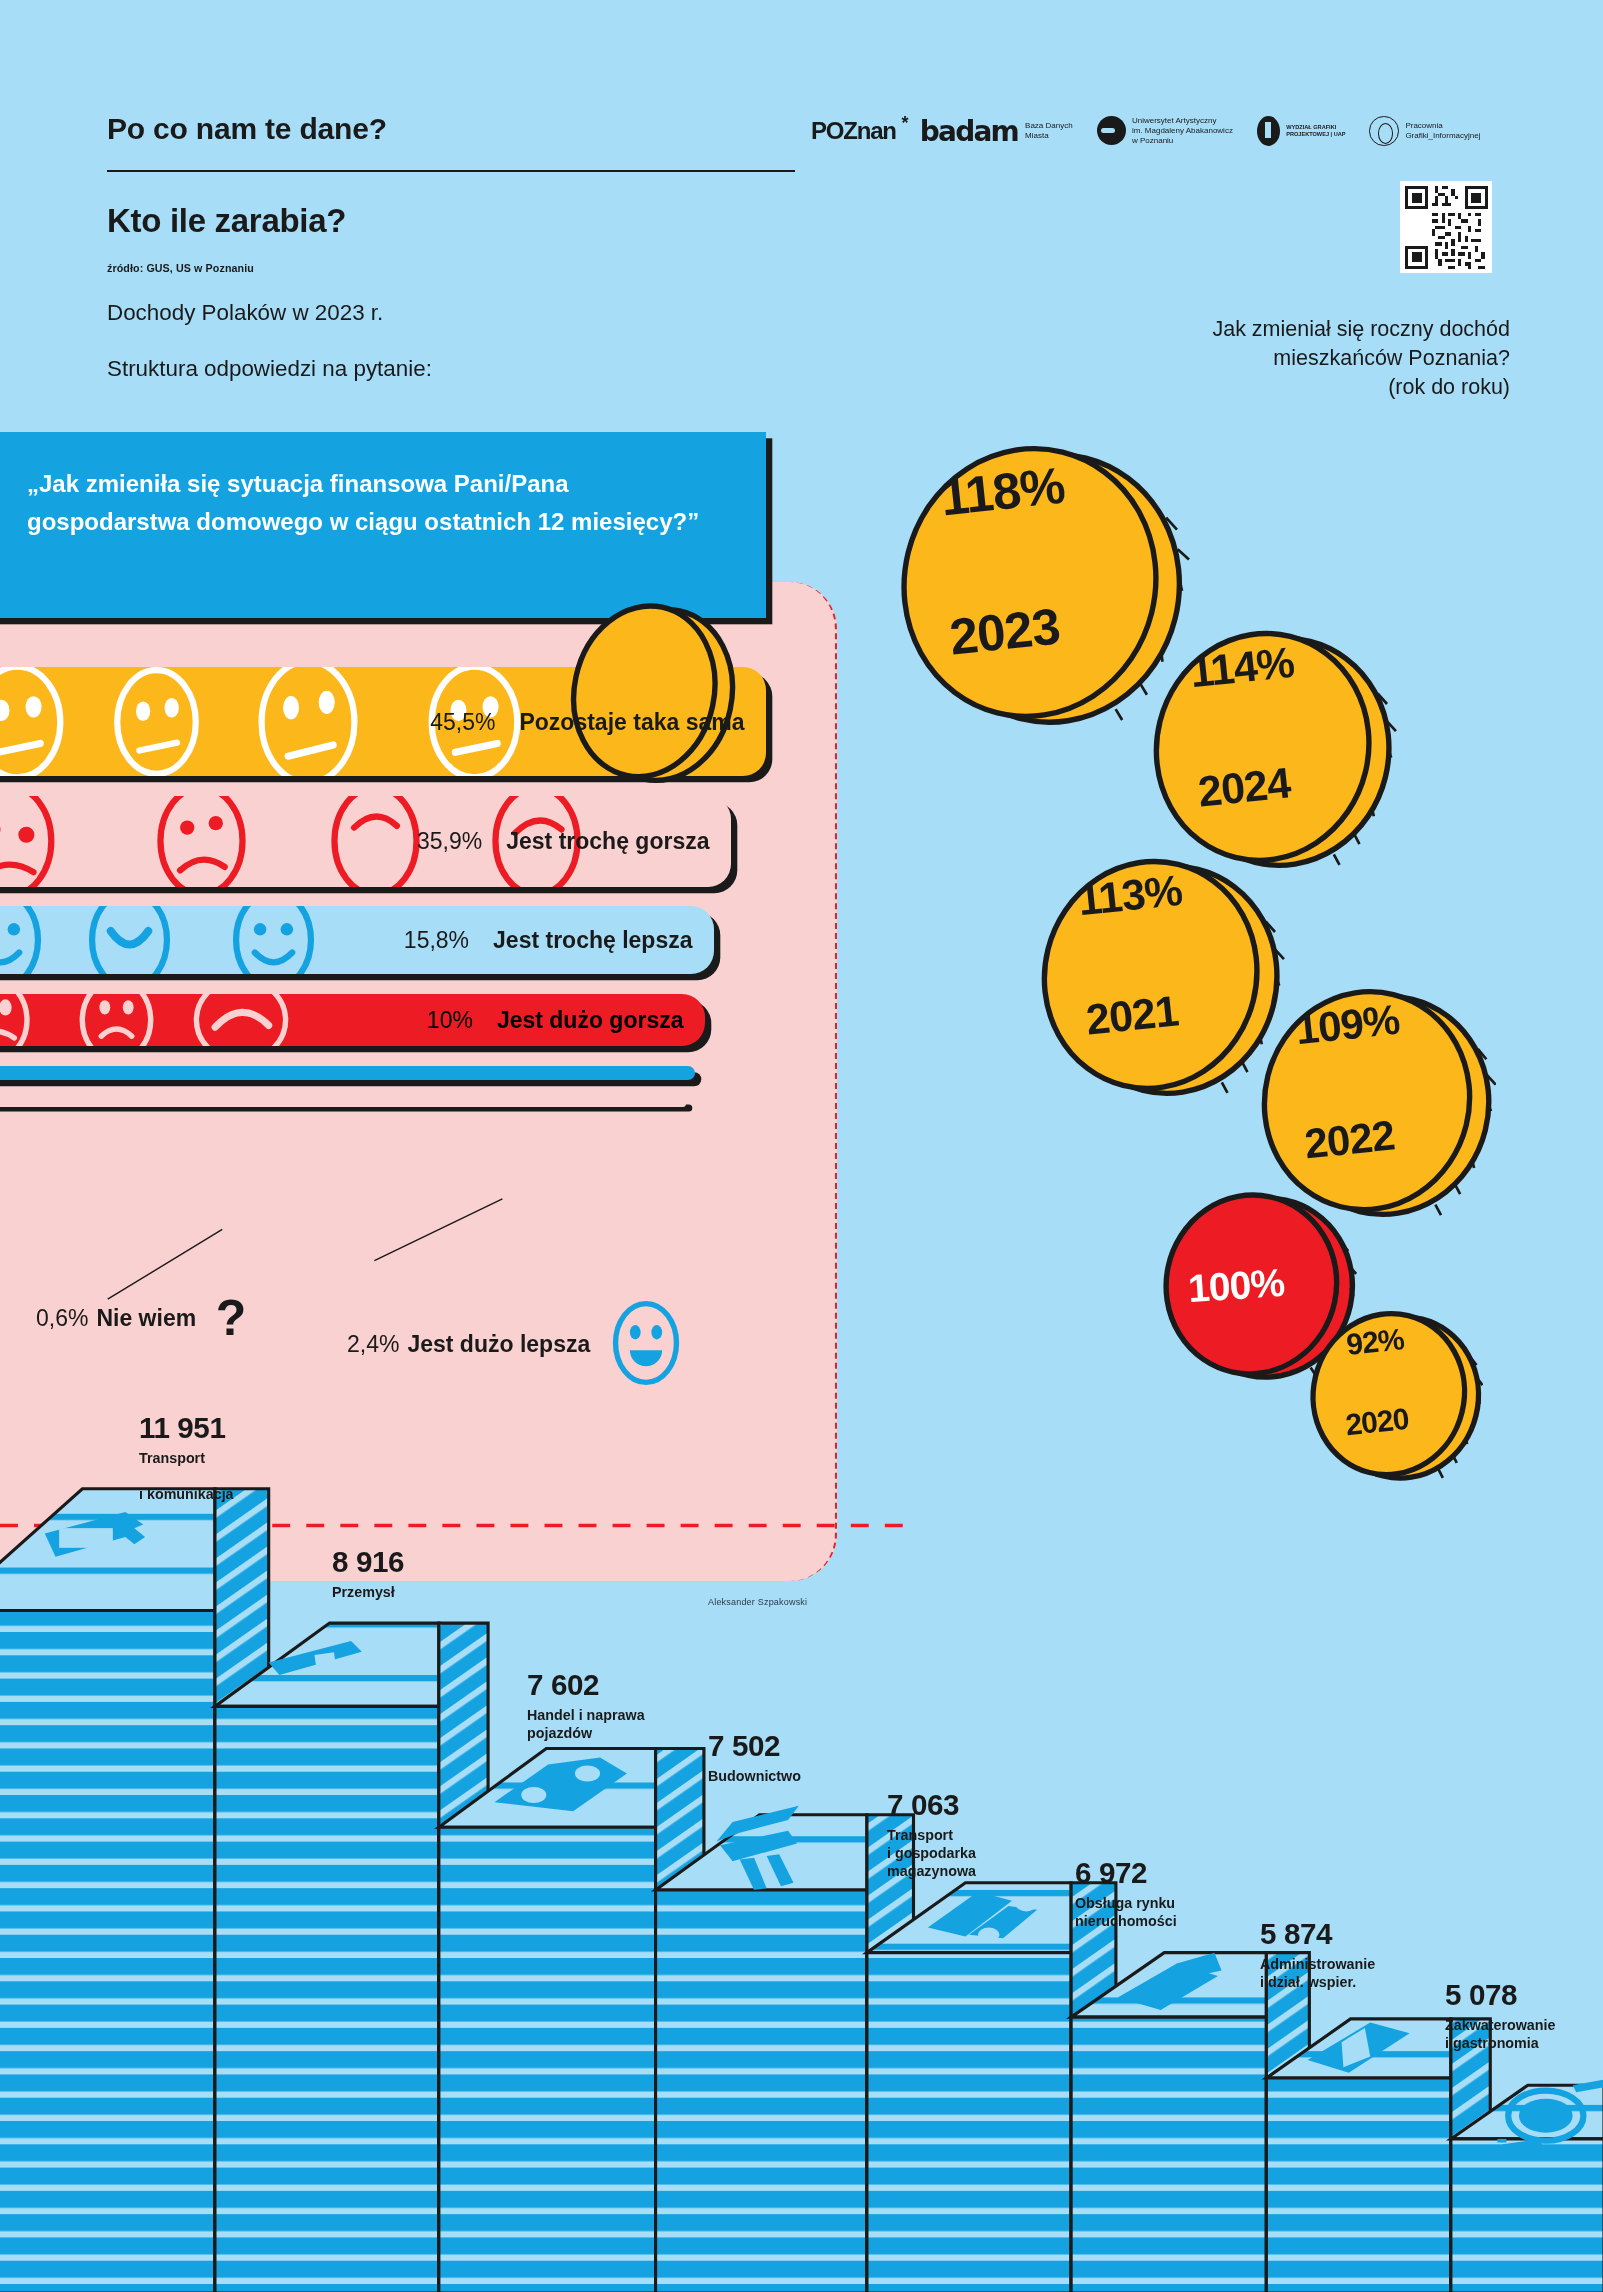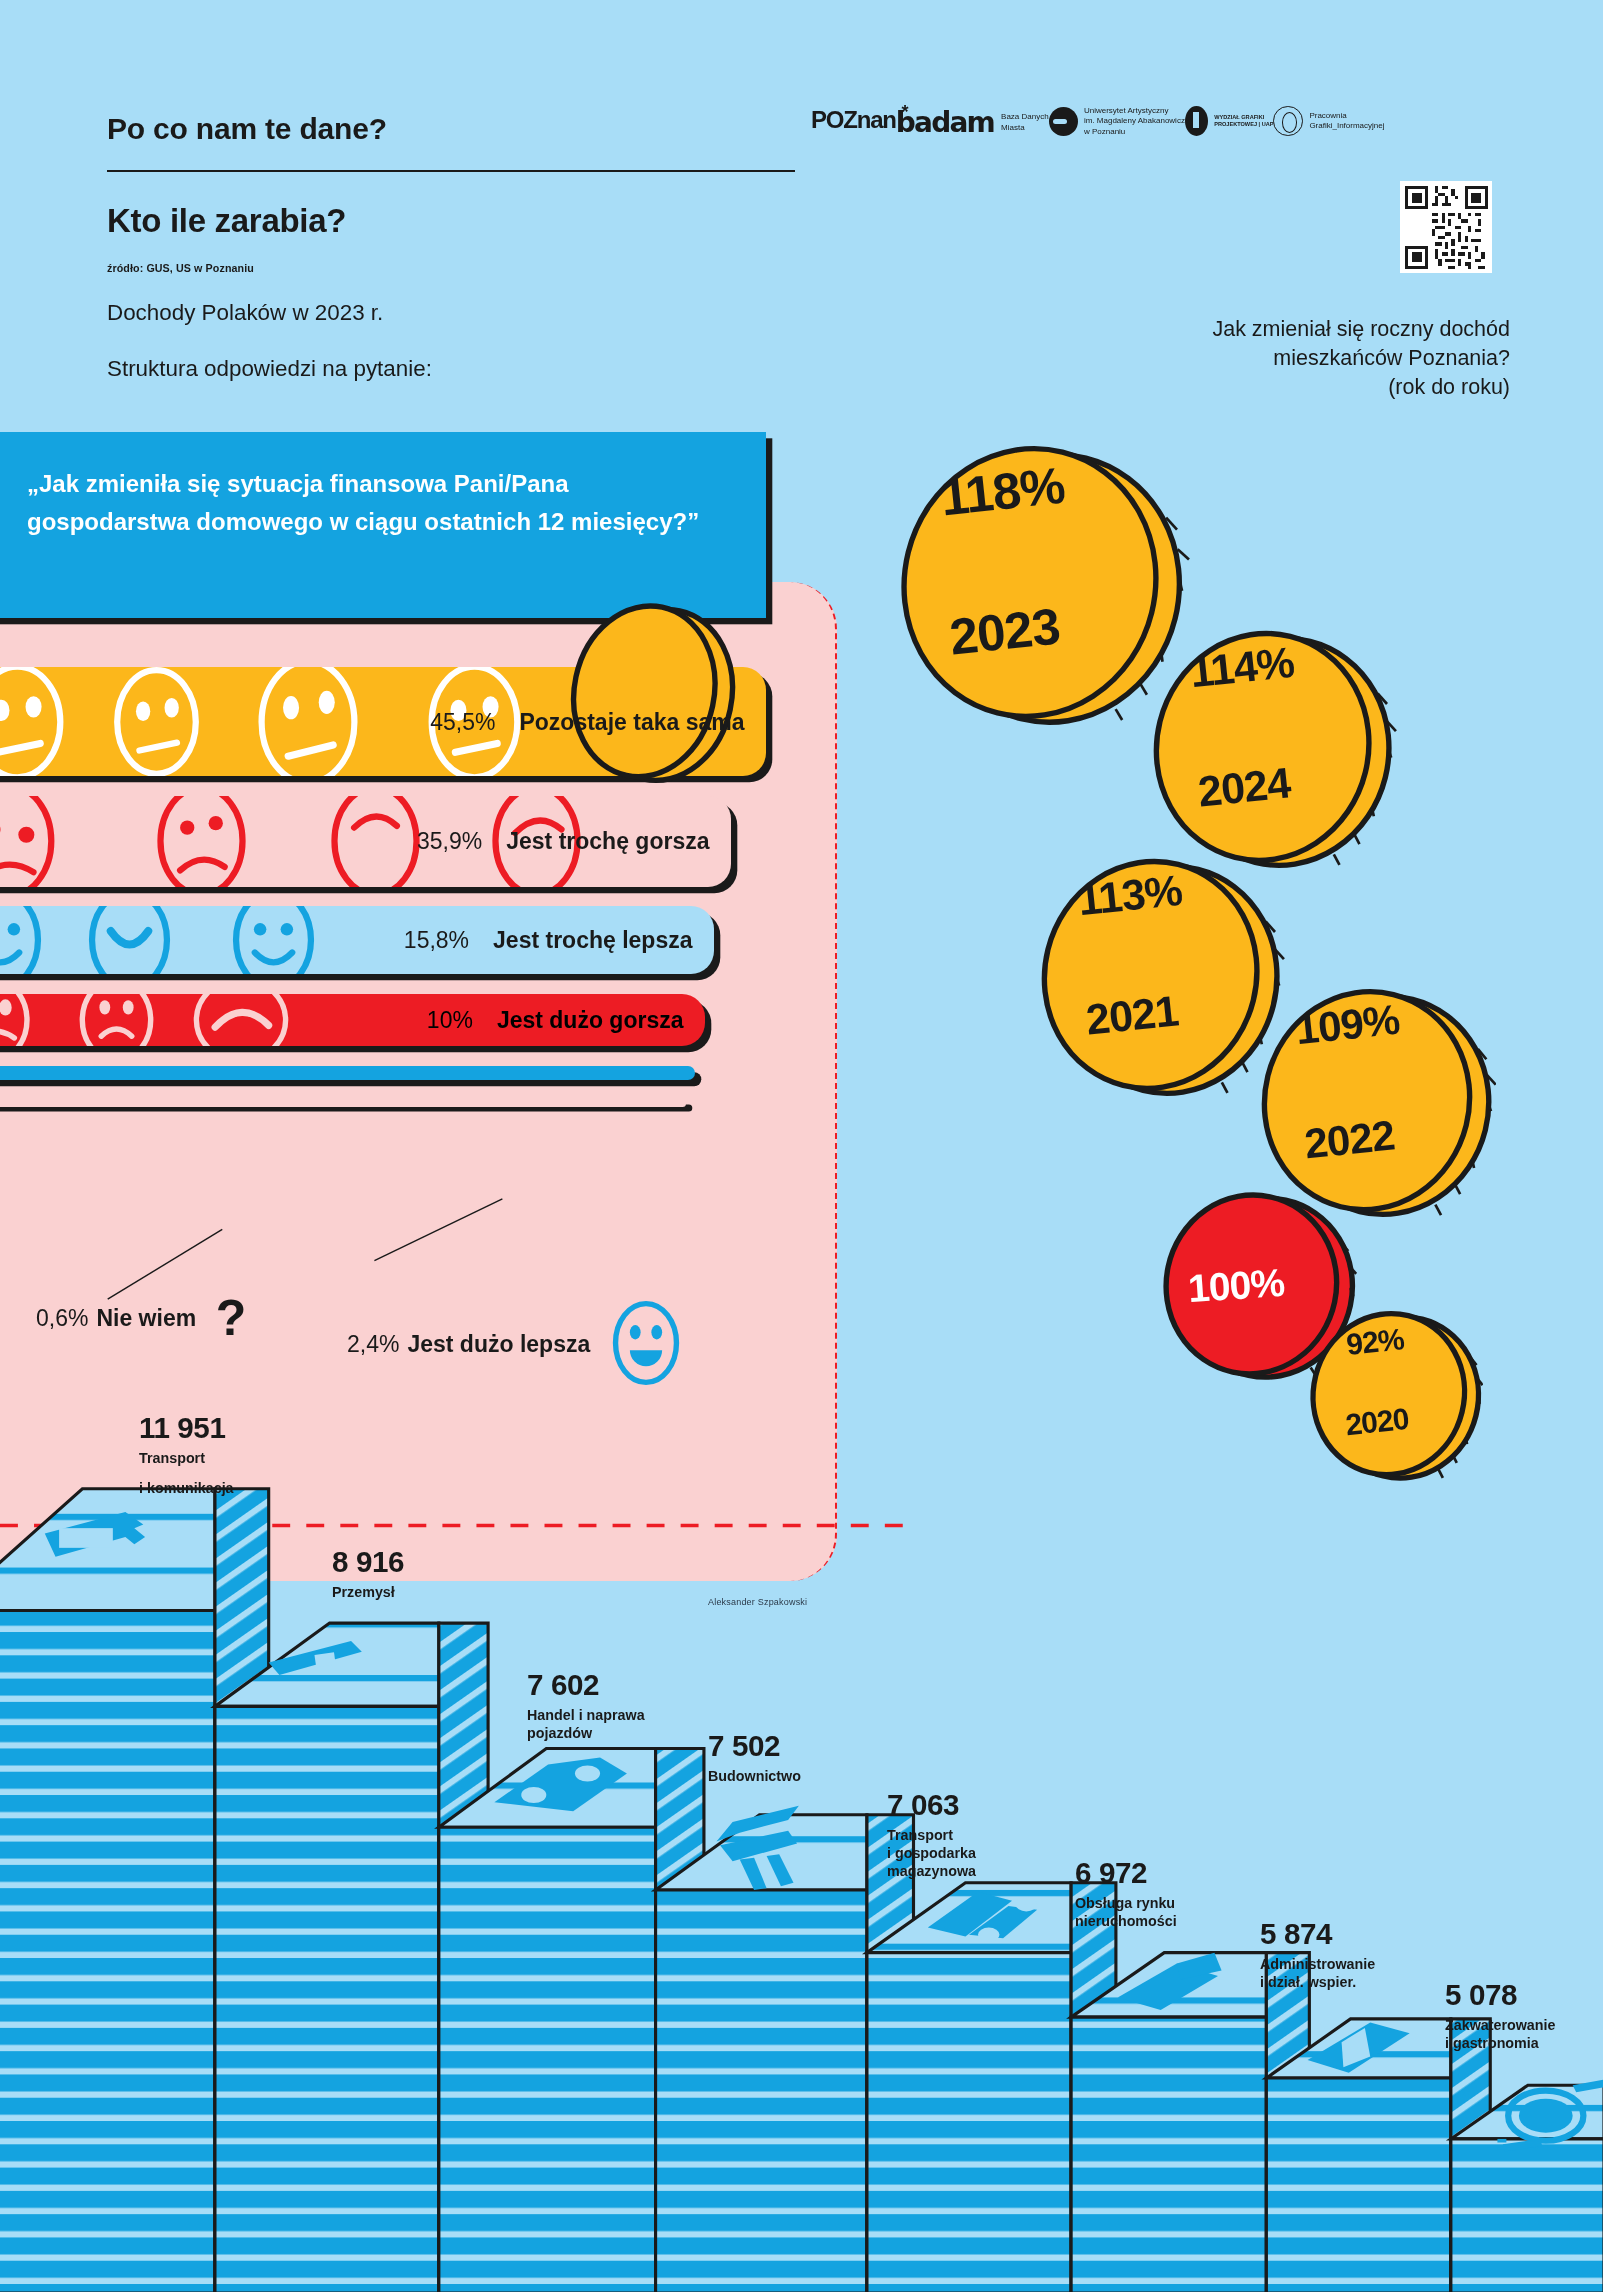--- a/index.html
+++ b/index.html
@@ -30,21 +30,21 @@
   .hdr-src {
     position: absolute; left: 107px; top: 262px;
     font-size: 10.7px; font-weight: 600; letter-spacing: 0.1px;
   }
   .hdr-l1 { position: absolute; left: 107px; top: 300px; font-size: 22.4px; }
   .hdr-l2 { position: absolute; left: 107px; top: 356px; font-size: 22.4px; }
 
   
   .logos {
     position: absolute; left: 811px; top: 106px; width: 708px; height: 50px;
-    display: flex; align-items: flex-start; gap: 0;
+    display: flex; align-items: center; gap: 24px;
   }
   .logo-poznan {
     font-size: 24px; font-weight: 800; letter-spacing: -1.2px; position: relative;
     font-family: "Liberation Sans", sans-serif;
   }
   .logo-poznan sup { font-size: 18px; position: absolute; top: -3.6px; right: -11.6px; }
   .logo-badam { display: flex; align-items: center; gap: 7.2px; }
   .logo-badam .word {
     font-size: 28px; font-weight: 800; letter-spacing: -1.8px;
     font-family: "DejaVu Sans", sans-serif;
@@ -670,21 +670,21 @@
           <rect x="1672" y="748" width="10" height="4" fill="#14a3e0"></rect>
           <rect x="1672" y="756" width="10" height="4" fill="#14a3e0"></rect>
         </g>
       </g>
     </svg>
 
     
     <div class="stair-lbl" style="left:139px; top:-58px">
       <div class="stair-val">11 951</div>
       <div class="stair-name">Transport</div>
-      <div class="stair-name" style="margin-top:12px">i komunikacja</div>
+      <div class="stair-name" style="margin-top:18px">i komunikacja</div>
     </div>
 
     <div class="stair-lbl" style="left:332px; top:76px">
       <div class="stair-val">8 916</div>
       <div class="stair-name">Przemysł</div>
     </div>
 
     <div class="stair-lbl" style="left:527px; top:199px">
       <div class="stair-val">7 602</div>
       <div class="stair-name">Handel i naprawa</div>

